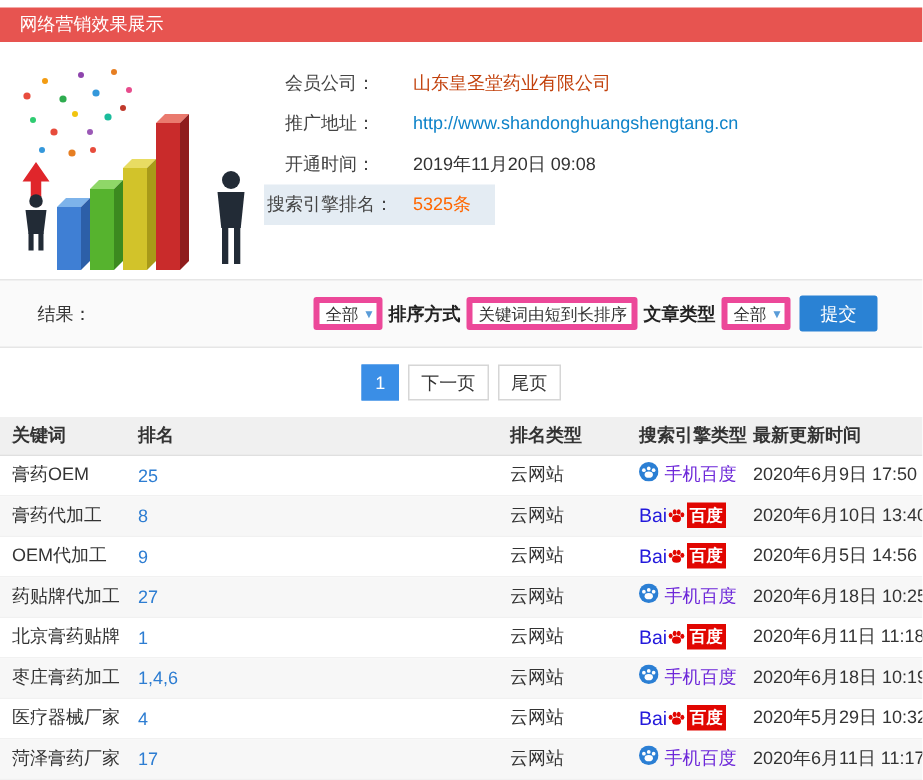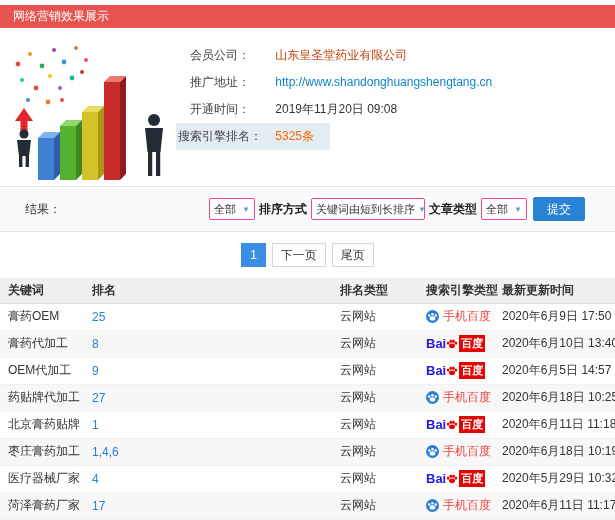--- a/index.html
+++ b/index.html
@@ -14,36 +14,36 @@
 .info-label{display:inline-block;width:88px;text-align:center;color:#444}
 .val{margin-left:8px}
 .company-link{color:#c2410c;text-decoration:none;cursor:pointer}
 .url-link{color:#0e83c9;text-decoration:none;cursor:pointer}
 .plain-val{color:#333}
 .orange{color:#ff6600}
 .filter-bar{height:46px;border-top:1px solid #e6e6e6;border-bottom:1px solid #e6e6e6;background:#fafafa;display:flex;align-items:center;padding-left:25px;overflow:visible}
 .result-label{color:#333;flex-shrink:0}
 .filter-controls{display:flex;align-items:center;margin-left:148px;gap:4px;flex-shrink:0}
 .f-label{font-weight:bold;color:#222;white-space:nowrap}
-.sel{display:inline-flex;align-items:center;justify-content:space-between;background:#fff;border:1px solid #ec4899;border-radius:2px;height:22px;padding:0 4px;font-size:11px;color:#333;cursor:pointer;white-space:nowrap;overflow:hidden}
+.sel{display:inline-flex;align-items:center;justify-content:space-between;background:#fff;border:4px solid #ec4899;border-radius:2px;height:22px;padding:0 4px;font-size:11px;color:#333;cursor:pointer;white-space:nowrap;overflow:hidden}
 .sel .arrow{color:#5a9cd8;font-size:8px;margin-left:3px;flex-shrink:0}
 .sel.small{width:46px}
 .sel.wide{width:114px}
 .submit-btn{background:#2a82d4;color:#fff;border:1px solid #2a82d4;border-radius:2px;height:24px;min-width:52px;padding:0 12px;font-size:12px;margin-left:2px;cursor:pointer;font-family:inherit;white-space:nowrap}
 .pagination{height:46px;display:flex;align-items:center;justify-content:center;gap:6px}
 .pg{display:inline-flex;align-items:center;justify-content:center;height:24px;min-width:24px;padding:0 8px;border:1px solid #d6d6d6;background:#fff;color:#333;cursor:pointer;font-size:12px}
 .pg.current{background:#3a8ee6;border-color:#3a8ee6;color:#fff;cursor:default}
 table{width:615px;border-collapse:collapse;table-layout:fixed;font-size:12px}
 th{background:#f0f0f0;text-align:left;font-weight:bold;height:25px;padding-left:8px;color:#333;border-bottom:1px solid #e0e0e0;white-space:nowrap}
 td{height:27px;padding-left:8px;border-bottom:1px solid #f1f1f1;white-space:nowrap;overflow:hidden}
 tbody tr:nth-child(even){background:#f7f7f7}
 .rank-link{color:#2d7dd2;cursor:pointer;text-decoration:none}
-.engine-mobile{color:#ef4444;display:inline-flex;align-items:center;gap:4px}
+.engine-mobile{color:#6d28d9;display:inline-flex;gap:4px}
 .engine-baidu{display:inline-flex;align-items:center}
-.bai{color:#2319dc;font-weight:bold;font-size:13px}
+.bai{color:#2319dc;font-weight:normal;font-size:13px}
 .du{background:#e10601;color:#fff;font-weight:bold;font-size:11px;padding:1px 2px;margin-left:1px}
 .paw{display:inline-block;vertical-align:middle}
 </style>
 </head>
 <body>
 
 <div class="topbar">
   <span>网络营销效果展示</span>
 </div>
 
@@ -209,21 +209,21 @@
               <g fill="#e10601">
                 <ellipse cx="10" cy="13" rx="5" ry="4"></ellipse>
                 <ellipse cx="3.5" cy="8.5" rx="2.2" ry="2.8"></ellipse>
                 <ellipse cx="8" cy="5.5" rx="2.2" ry="2.9"></ellipse>
                 <ellipse cx="12.5" cy="5.5" rx="2.2" ry="2.9"></ellipse>
                 <ellipse cx="16.5" cy="8.5" rx="2.2" ry="2.8"></ellipse>
               </g>
             </svg>
             <span class="du">百度</span>
           </span></td>
-      <td>2020年6月5日 14:57</td>
+      <td>2020年6月5日 14:56</td>
     </tr>
     <tr>
       <td>药贴牌代加工</td>
       <td><a class="rank-link">27</a></td>
       <td>云网站</td>
       <td><span class="engine-mobile">
             <svg class="paw" width="13" height="13" viewBox="0 0 20 20">
               <circle cx="10" cy="10" r="10" fill="#2b7fd4"></circle>
               <g fill="#fff">
                 <ellipse cx="10" cy="13" rx="4.3" ry="3.2"></ellipse>

